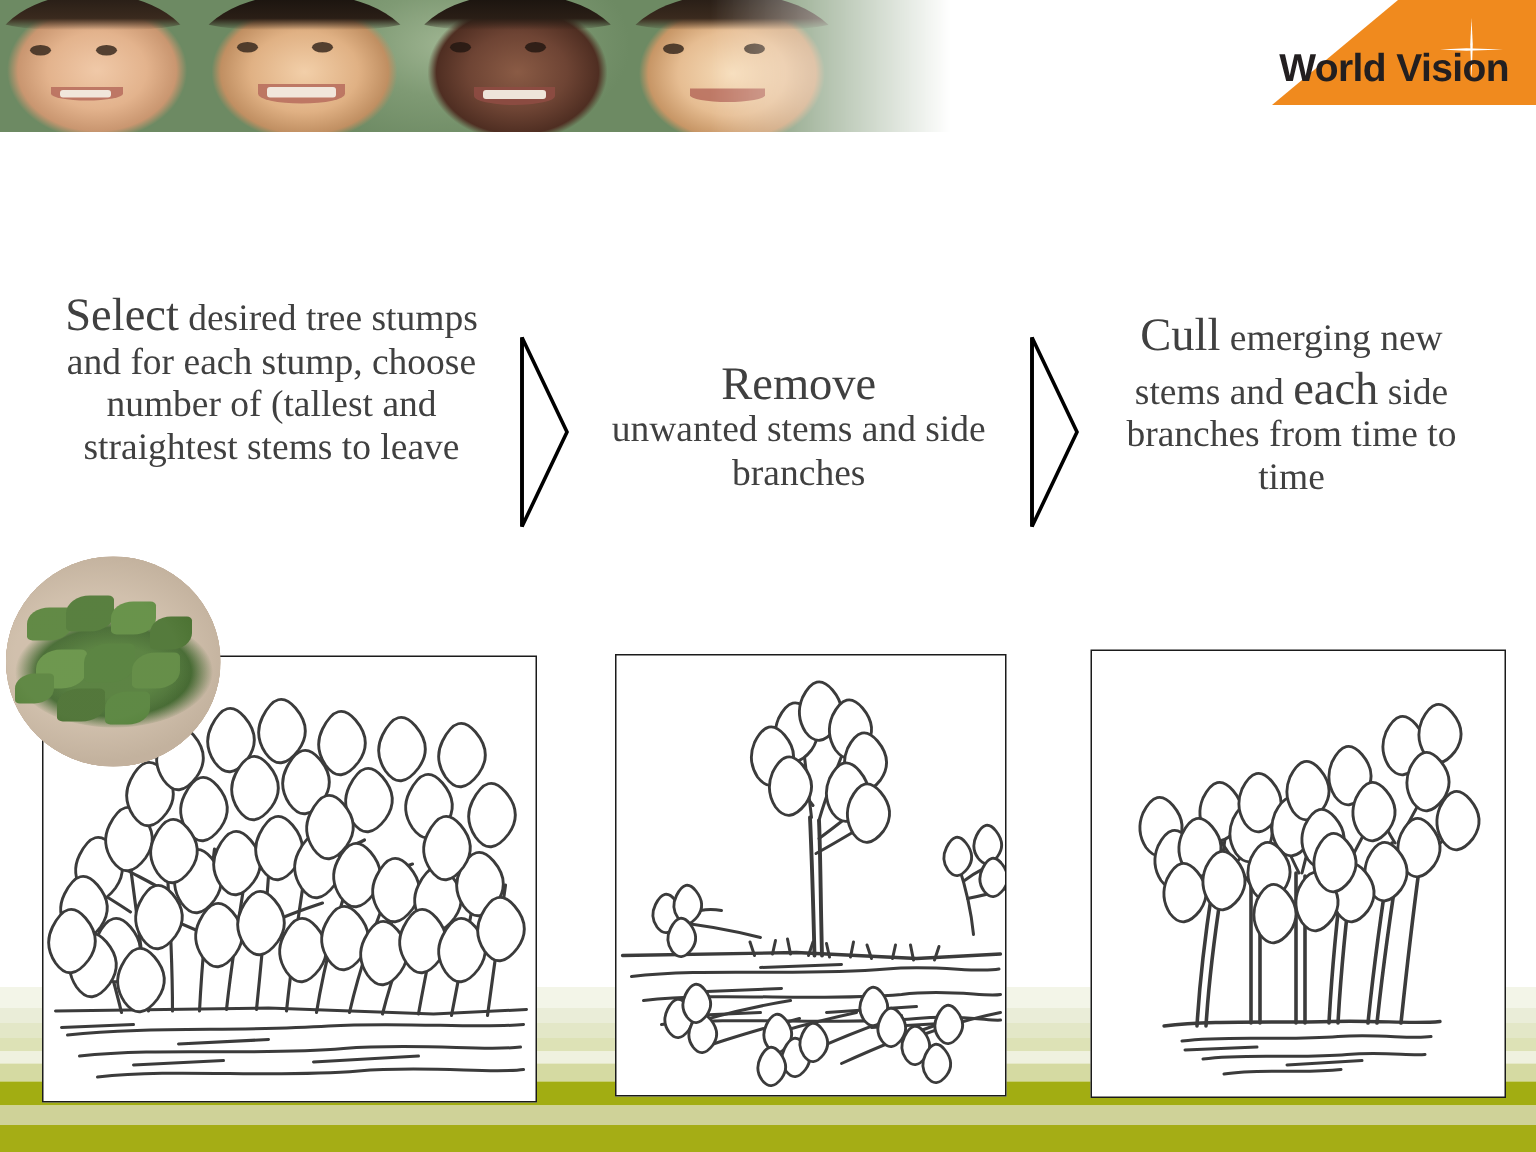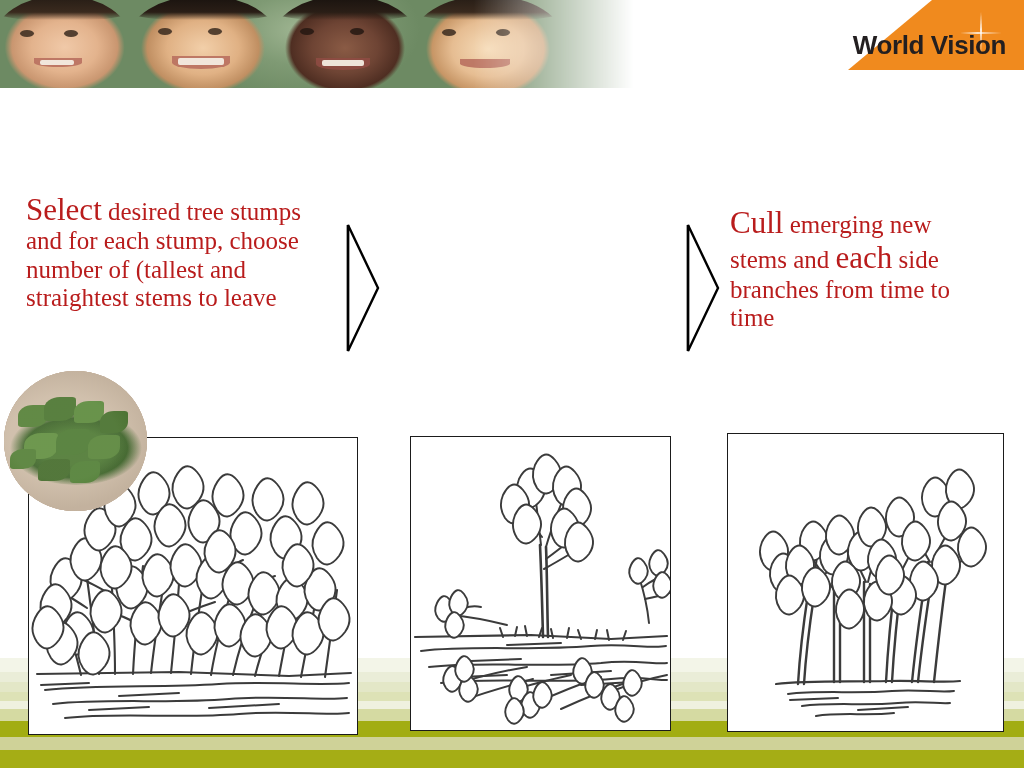--- a/index.html
+++ b/index.html
@@ -49,21 +49,21 @@
   .star{position:absolute;right:22px;top:12px;width:42px;height:42px;}
   .star i{position:absolute;left:50%;top:50%;background:#fff;}
   .star i.v{width:7px;height:42px;margin:-21px 0 0 -3.5px;
     clip-path:polygon(50% 0,62% 42%,50% 100%,38% 42%);}
   .star i.h{width:42px;height:7px;margin:-3.5px 0 0 -21px;
     clip-path:polygon(0 50%,42% 38%,100% 50%,42% 62%);}
   .wv-text{position:absolute;right:18px;top:30px;font-family:"Liberation Sans","DejaVu Sans",sans-serif;
     font-size:26px;font-weight:700;color:#231f20;letter-spacing:-.4px;white-space:nowrap;}
 
   
-  .step-text{position:absolute;color:#b91c1c;line-height:1.14;}
+  .step-text{position:absolute;text-align:center;color:#404040;line-height:1.14;}
   .step-text .big{font-size:31px;}
   .step-text .sm{font-size:25px;}
 
   #step1-text{left:26px;top:192px;width:310px;}
   #step2-text{left:400px;top:238px;width:265px;}
   #step3-text{left:730px;top:205px;width:262px;}
 
   
   .chev{position:absolute;}
   #chev1{left:346px;top:222px;}
@@ -156,20 +156,24 @@
     <span class="big">Select</span><span class="sm"> desired tree stumps and for each stump, choose number of (tallest and straightest stems to leave</span>
   </div>
 
   <div class="chev" id="chev1">
     <svg width="36" height="132" viewBox="0 0 36 132">
       <polygon points="2,3 32,66 2,129" fill="#ffffff" stroke="#000000" stroke-width="2.4" stroke-linejoin="miter"></polygon>
       <line x1="2" y1="3" x2="2" y2="129" stroke="#000000" stroke-width="2.4"></line>
     </svg>
   </div>
 
+  <div class="step-text" id="step2-text">
+    <div class="big">Remove</div>
+    <div class="sm">unwanted stems and side branches</div>
+  </div>
 
   <div class="chev" id="chev2">
     <svg width="36" height="132" viewBox="0 0 36 132">
       <polygon points="2,3 32,66 2,129" fill="#ffffff" stroke="#000000" stroke-width="2.4" stroke-linejoin="miter"></polygon>
       <line x1="2" y1="3" x2="2" y2="129" stroke="#000000" stroke-width="2.4"></line>
     </svg>
   </div>
 
   <div class="step-text" id="step3-text">
     <span class="big">Cull</span><span class="sm"> emerging new stems and </span><span class="big">each</span><span class="sm"> side branches from time to time</span>

